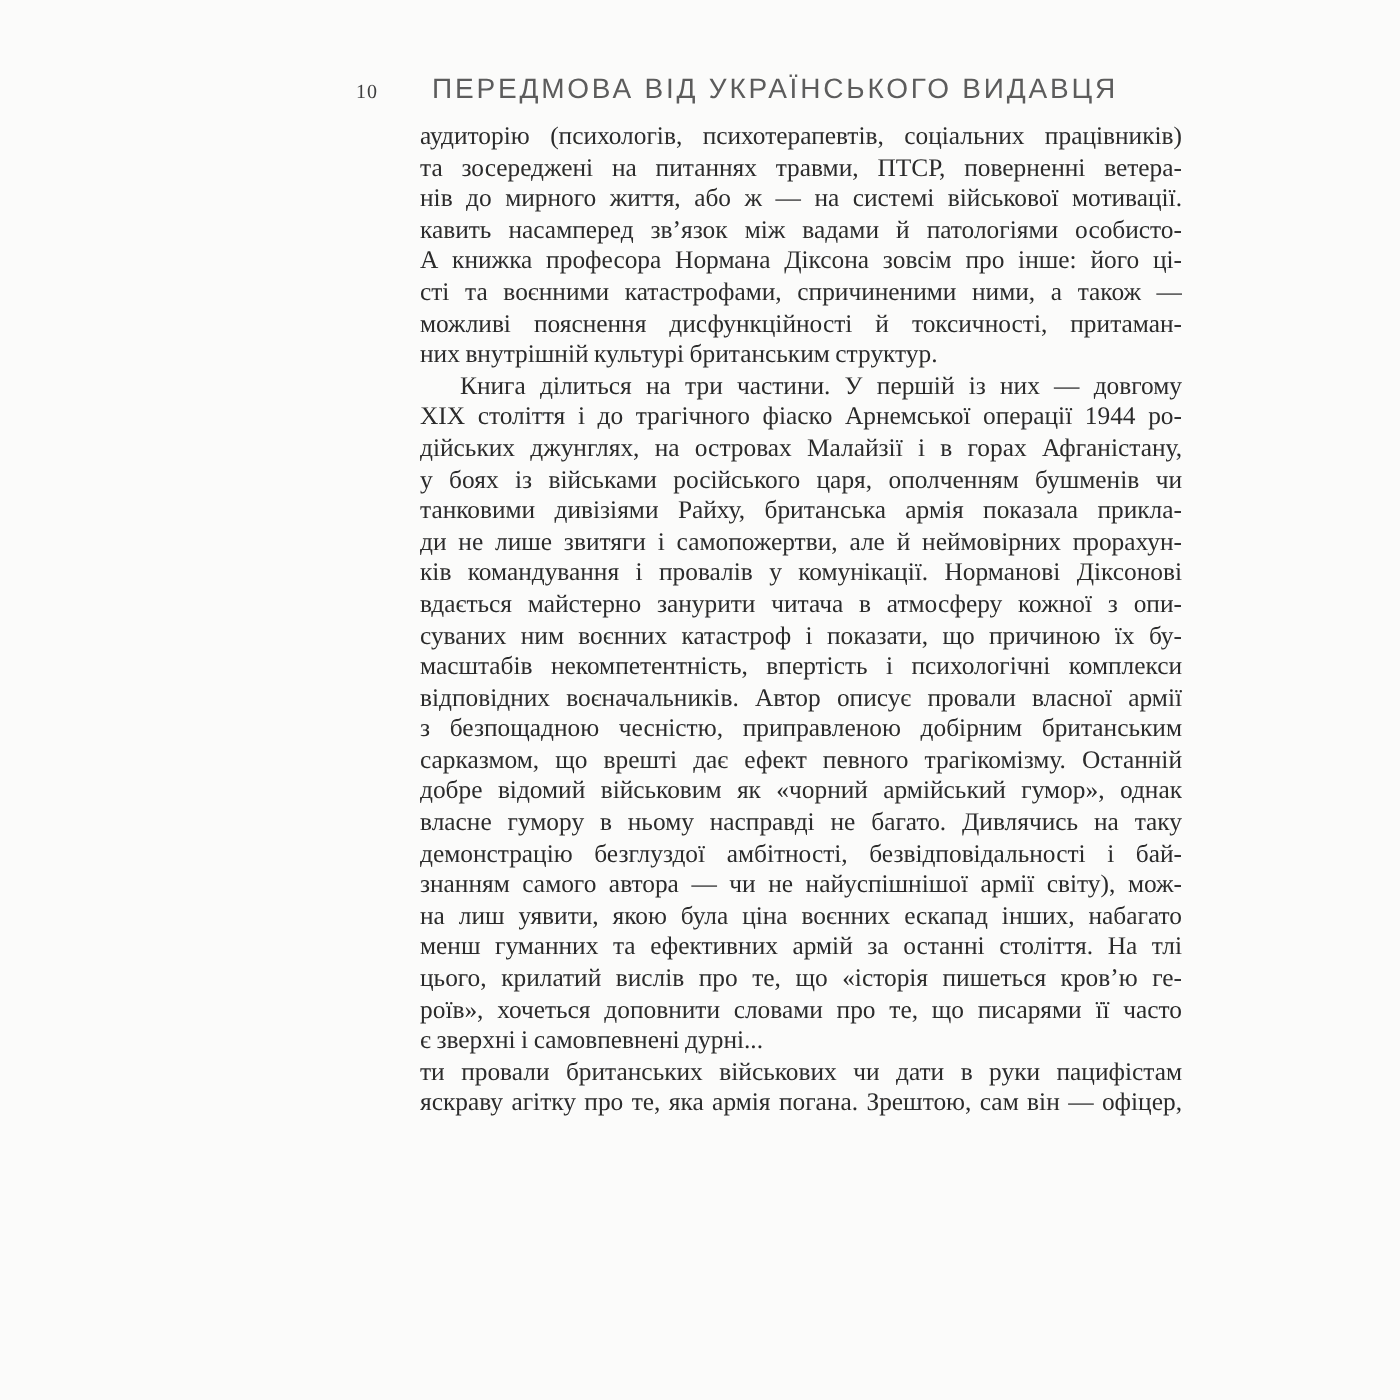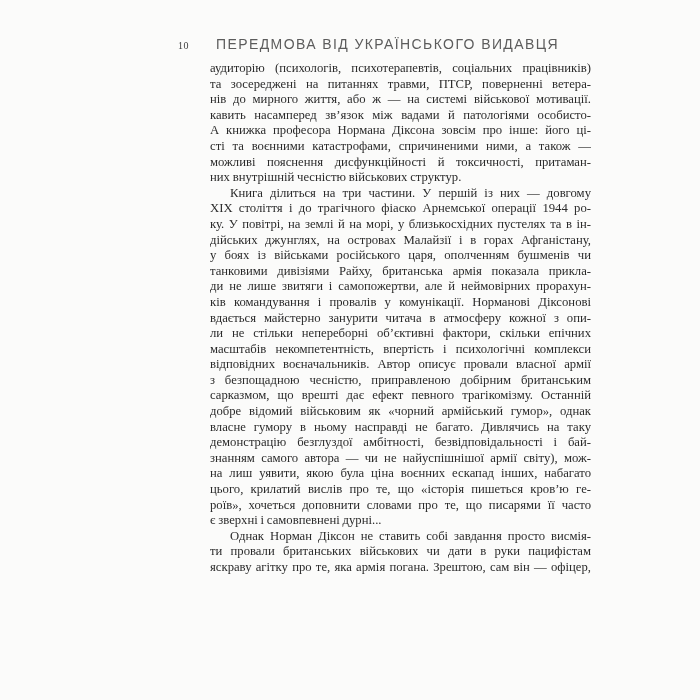--- a/index.html
+++ b/index.html
@@ -72,40 +72,39 @@
     <span class="rh-title">ПЕРЕДМОВА ВІД УКРАЇНСЬКОГО ВИДАВЦЯ</span>
   </header>
   <main class="text-block" id="text-block">
       <div class="line">аудиторію (психологів, психотерапевтів, соціальних працівників)</div>
       <div class="line">та зосереджені на питаннях травми, ПТСР, поверненні ветера-</div>
       <div class="line">нів до мирного життя, або ж — на системі військової мотивації.</div>
       <div class="line">кавить насамперед зв’язок між вадами й патологіями особисто-</div>
       <div class="line">А книжка професора Нормана Діксона зовсім про інше: його ці-</div>
       <div class="line">сті та воєнними катастрофами, спричиненими ними, а також —</div>
       <div class="line">можливі пояснення дисфункційності й токсичності, притаман-</div>
-      <div class="line last">них внутрішній чесністю військових структур.</div>
+      <div class="line last">них внутрішній культурі британським структур.</div>
       <div class="line indent">Книга ділиться на три частини. У першій із них — довгому</div>
       <div class="line">XIX століття і до трагічного фіаско Арнемської операції 1944 ро-</div>
-      <div class="line">ку. У повітрі, на землі й на морі, у близькосхідних пустелях та в ін-</div>
       <div class="line">дійських джунглях, на островах Малайзії і в горах Афганістану,</div>
       <div class="line">у боях із військами російського царя, ополченням бушменів чи</div>
       <div class="line">танковими дивізіями Райху, британська армія показала прикла-</div>
       <div class="line">ди не лише звитяги і самопожертви, але й неймовірних прорахун-</div>
       <div class="line">ків командування і провалів у комунікації. Норманові Діксонові</div>
       <div class="line">вдається майстерно занурити читача в атмосферу кожної з опи-</div>
-      <div class="line">ли не стільки непереборні об’єктивні фактори, скільки епічних</div>
+      <div class="line">суваних ним воєнних катастроф і показати, що причиною їх бу-</div>
       <div class="line">масштабів некомпетентність, впертість і психологічні комплекси</div>
       <div class="line">відповідних воєначальників. Автор описує провали власної армії</div>
       <div class="line">з безпощадною чесністю, приправленою добірним британським</div>
       <div class="line">сарказмом, що врешті дає ефект певного трагікомізму. Останній</div>
       <div class="line">добре відомий військовим як «чорний армійський гумор», однак</div>
       <div class="line">власне гумору в ньому насправді не багато. Дивлячись на таку</div>
       <div class="line">демонстрацію безглуздої амбітності, безвідповідальності і бай-</div>
       <div class="line">знанням самого автора — чи не найуспішнішої армії світу), мож-</div>
       <div class="line">на лиш уявити, якою була ціна воєнних ескапад інших, набагато</div>
+      <div class="line">менш гуманних та ефективних армій за останні століття. На тлі</div>
       <div class="line">цього, крилатий вислів про те, що «історія пишеться кров’ю ге-</div>
       <div class="line">роїв», хочеться доповнити словами про те, що писарями її часто</div>
       <div class="line last">є зверхні і самовпевнені дурні...</div>
-      <div class="line indent">Однак Норман Діксон не ставить собі завдання просто висмія-</div>
       <div class="line">ти провали британських військових чи дати в руки пацифістам</div>
       <div class="line">яскраву агітку про те, яка армія погана. Зрештою, сам він — офіцер,</div>
     </main>
 </div>
 
 </body></html>

